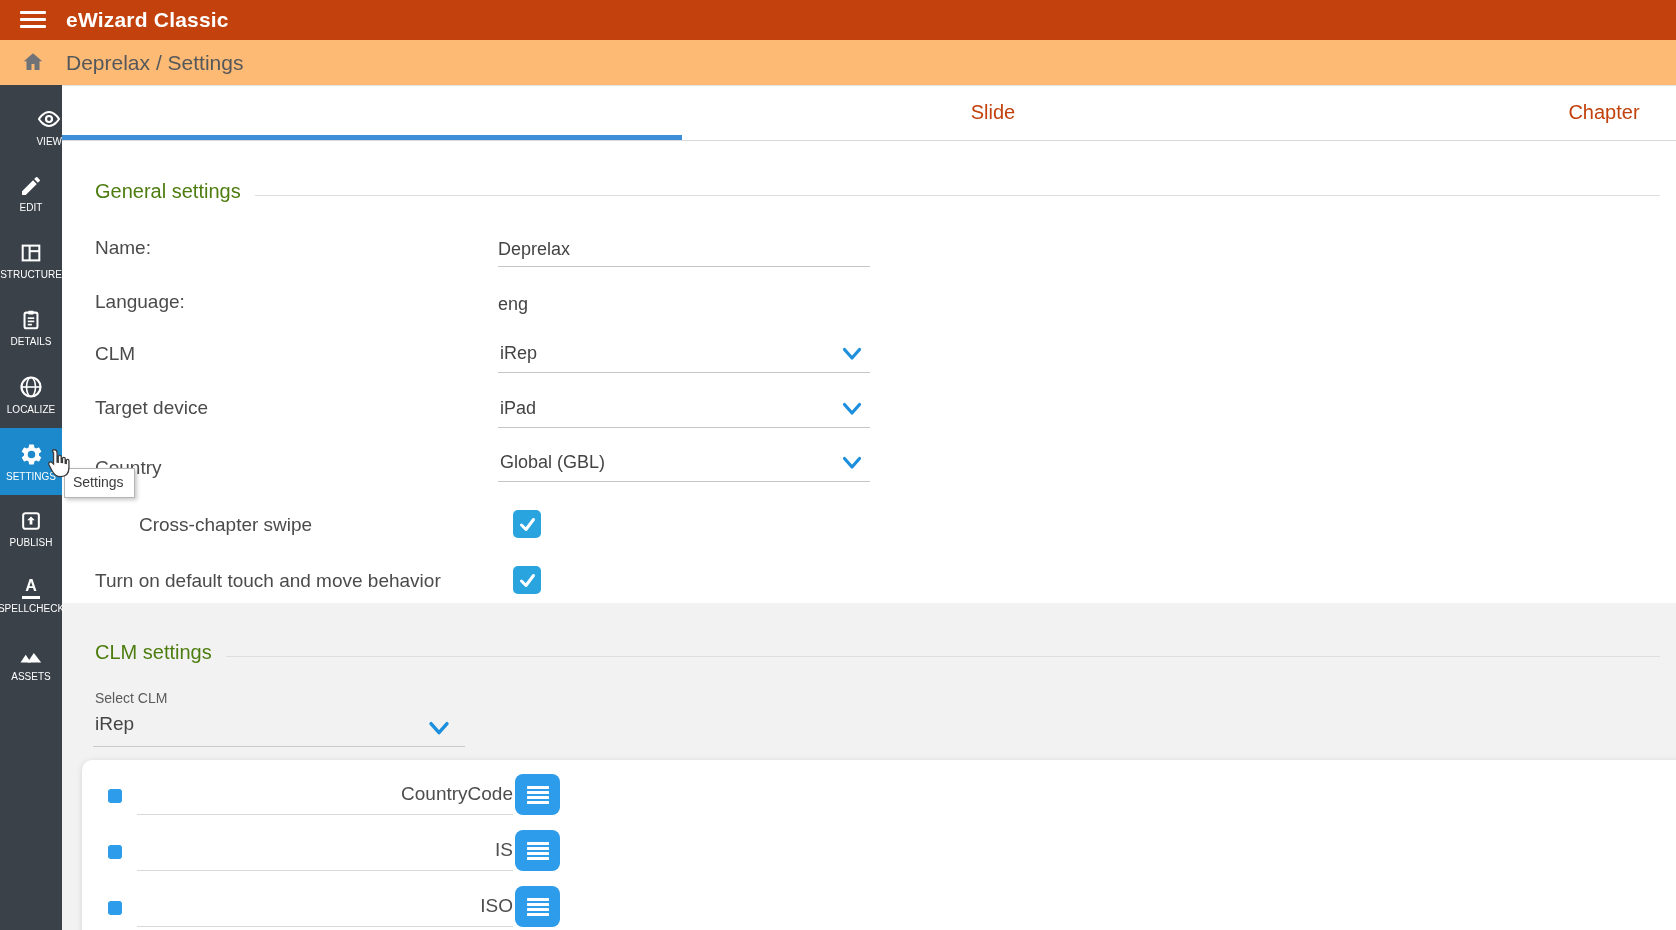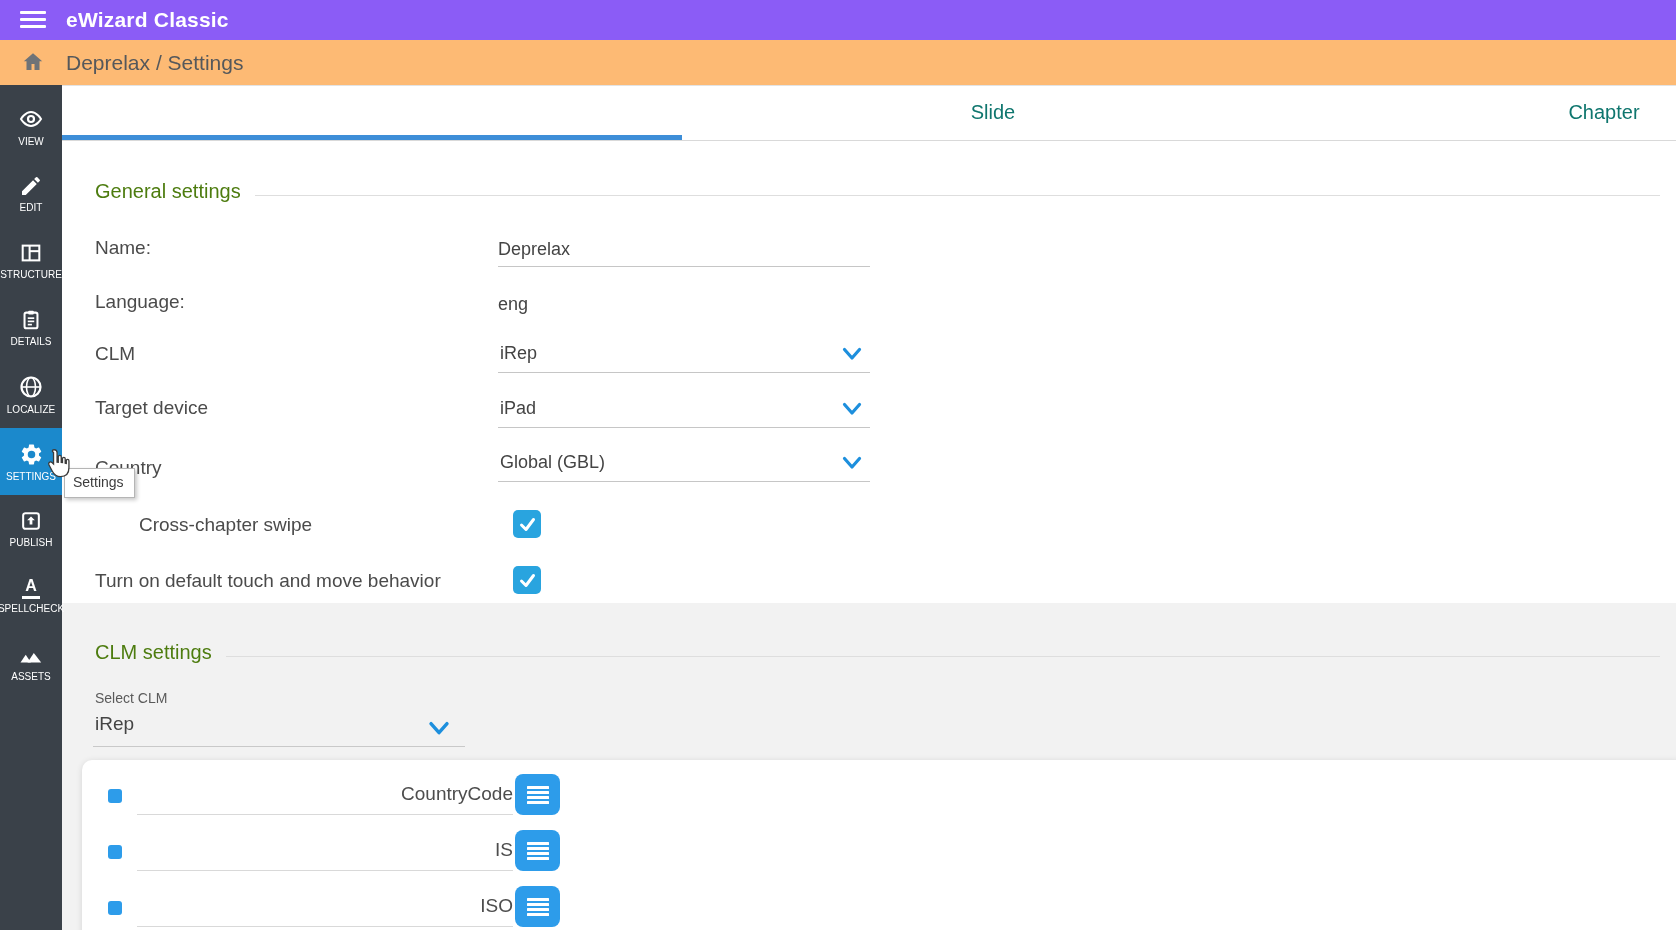--- a/index.html
+++ b/index.html
@@ -3,39 +3,39 @@
 <meta charset="utf-8">
 <style>
   html,body{margin:0;padding:0;}
   body{
     width:1676px;height:930px;position:relative;overflow:hidden;
     font-family:"Liberation Sans", sans-serif;background:#fff;
     -webkit-font-smoothing:antialiased;
   }
   .abs{position:absolute;}
   
-  .topbar{left:0;top:0;width:1676px;height:40px;background:#8b5cf6;z-index:10;}
+  .topbar{left:0;top:0;width:1676px;height:40px;background:#c2410c;z-index:10;}
   .hamburger{left:20px;top:11px;width:26px;height:18px;cursor:pointer;}
   .hamburger i{display:block;height:3px;background:#fff;border-radius:1px;margin-bottom:4px;}
   .app-title{left:66px;top:0;height:40px;line-height:40px;color:#fff;font-size:21px;font-weight:700;letter-spacing:.2px;}
   
   .crumbrow{left:0;top:40px;width:1676px;height:45px;background:#fdba74;border-bottom:1px solid #e3e3e3;z-index:4;}
   .home{left:21px;top:10px;width:24px;height:24px;cursor:pointer;}
   .crumbtext{left:66px;top:0;height:45px;line-height:45px;font-size:21px;color:#55585b;}
   
   .sidebar{left:0;top:85px;width:62px;bottom:0;background:#3a4149;z-index:6;}
   .side-item{position:relative;width:62px;height:67px;display:flex;flex-direction:column;align-items:center;justify-content:center;cursor:pointer;}
-  .side-item:first-child{margin-top:8px;}
+  .side-item:first-child{margin-top:8px;align-items:flex-end;}
   .side-item .lbl{font-size:10px;color:#fff;margin-top:4px;white-space:nowrap;}
   .side-item.active{background:#1b89cc;}
   .spell-a{font-size:16px;font-weight:700;color:#fff;line-height:16px;}
   .spell-bar{width:18px;height:3px;background:#fff;margin-top:2px;}
   
   .tabsrow{left:62px;top:85px;width:1614px;height:55px;background:#fff;border-bottom:1px solid #d9d9d9;z-index:3;}
-  .tab{position:absolute;top:0;height:55px;line-height:55px;text-align:center;font-size:20px;color:#0f766e;cursor:pointer;}
+  .tab{position:absolute;top:0;height:55px;line-height:55px;text-align:center;font-size:20px;color:#c2410c;cursor:pointer;}
   .tab.active{color:#418fd9;}
   .tab-underline{position:absolute;left:0;bottom:0;width:620px;height:5px;background:#3d8ed8;}
   
   .section-head{display:flex;align-items:center;height:30px;}
   .section-head span{font-size:20px;color:#4d7c0f;white-space:nowrap;}
   .section-head .rule{flex:1;height:1px;background:#dedede;margin-left:14px;margin-top:8px;}
   .head1{left:95px;top:176px;right:16px;}
   .flabel{left:95px;font-size:19px;color:#4b4b4b;white-space:nowrap;}
   .fvalue{left:498px;width:372px;font-size:18px;color:#444;}
   .field{border-bottom:1px solid #c6c6c6;}

